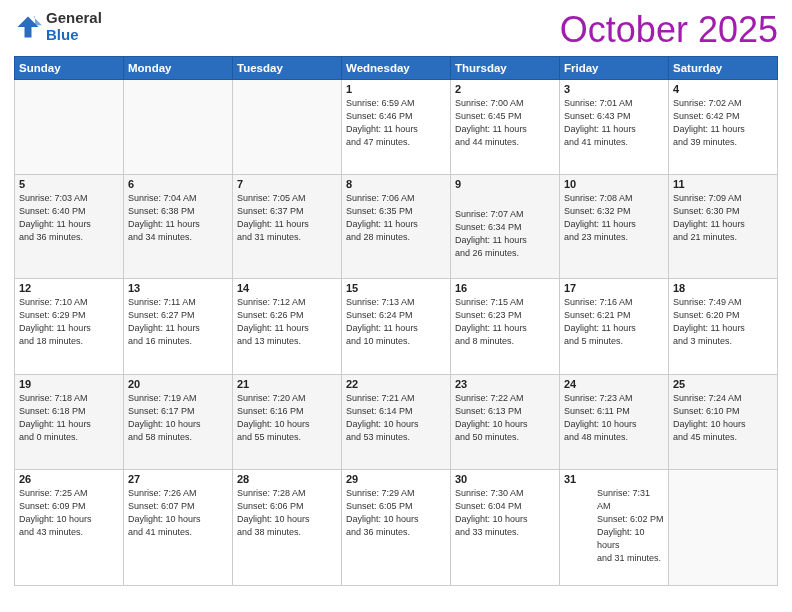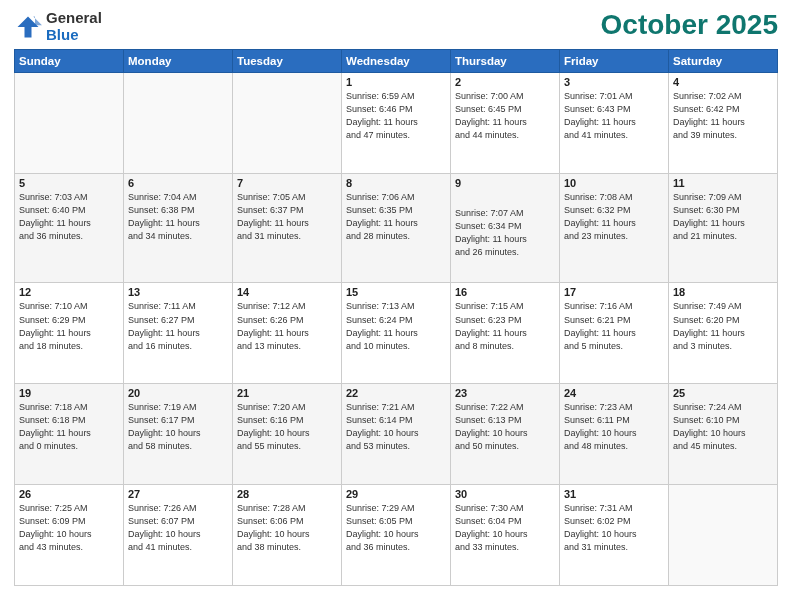--- a/index.html
+++ b/index.html
@@ -44,23 +44,23 @@
       color: #1a6bbf;
     }
     .logo-icon {
       width: 28px;
       height: 28px;
     }
     .title-block {
       text-align: right;
     }
     .month-title {
-      font-size: 28px;
-      font-weight: 700;
-      color: #0f766e;
+      font-size: 36px;
+      font-weight: 400;
+      color: #a21caf;
       line-height: 1.1;
     }
     .location {
       font-size: 13px;
       color: #444;
     }
     .calendar {
       flex: 1;
       border: 1px solid #ccc;
       border-collapse: collapse;
@@ -354,21 +354,21 @@
           </td>
           <td>
             <span class="day-number">30</span>
             <div class="day-info" style="white-space: pre-line;">Sunrise: 7:30 AM
 Sunset: 6:04 PM
 Daylight: 10 hours
 and 33 minutes.</div>
           </td>
           <td>
             <span class="day-number">31</span>
-            <div class="day-info" style="white-space: pre-line;">Sunrise: 7:31 AM
+            <div class="day-info" style="white-space: pre-line; margin-left: 33px;">Sunrise: 7:31 AM
 Sunset: 6:02 PM
 Daylight: 10 hours
 and 31 minutes.</div>
           </td>
           <td class="empty"></td>
         </tr>
       </tbody>
   </table>
 </div>
 

